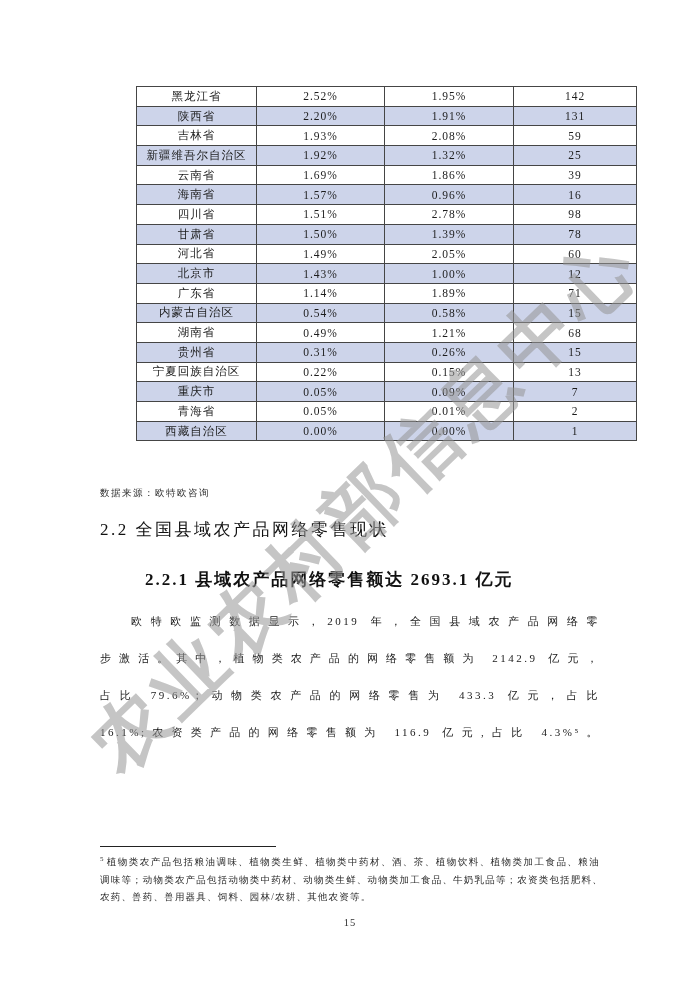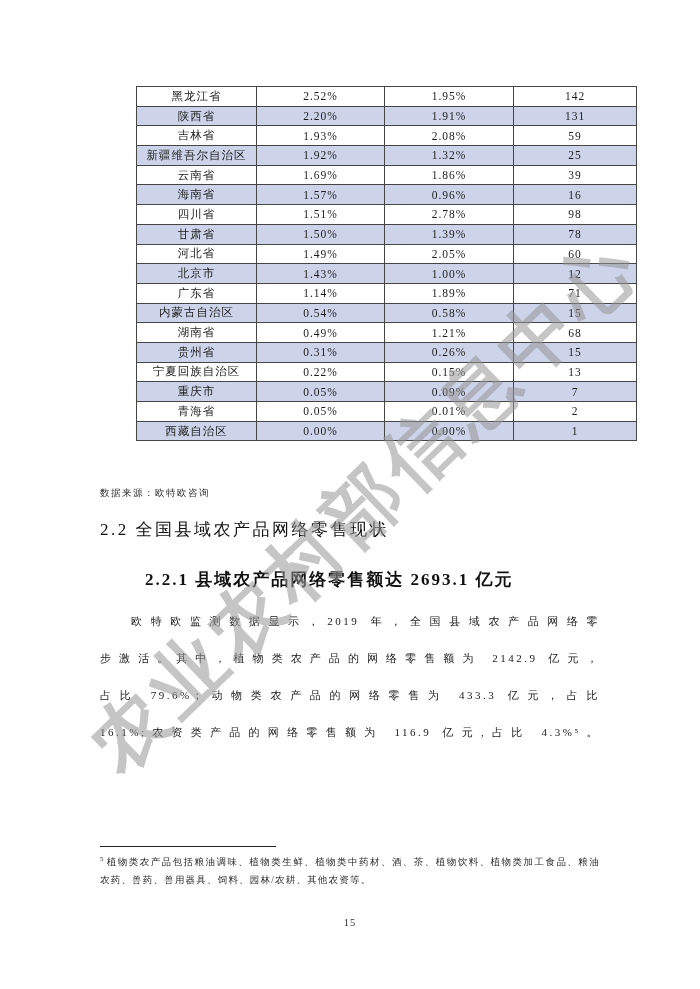--- a/index.html
+++ b/index.html
@@ -211,20 +211,21 @@
     <div class="para-line indent">欧特欧监测数据显示，2019 年，全国县域农产品网络零</div>
     <div class="para-line">步激活。其中，植物类农产品的网络零售额为 2142.9 亿元，</div>
     <div class="para-line">占比 79.6%；动物类农产品的网络零售为 433.3 亿元，占比</div>
     <div class="para-line">16.1%;农资类产品的网络零售额为 116.9 亿元,占比 4.3%⁵。</div>
   </div>
 
   <div class="footnote-separator"></div>
 
   <div class="footnote">
     <div class="footnote-line"><sup class="fn-marker">5</sup><span>植物类农产品包括粮油调味、植物类生鲜、植物类中药材、酒、茶、植物饮料、植物类加工食品、粮油</span></div>
+    <div class="footnote-line">调味等；动物类农产品包括动物类中药材、动物类生鲜、动物类加工食品、牛奶乳品等；农资类包括肥料、</div>
     <div class="footnote-line last">农药、兽药、兽用器具、饲料、园林/农耕、其他农资等。</div>
   </div>
 
   <div class="page-number">15</div>
 
   <div class="watermark">农业农村部信息中心</div>
 
 </div>
 
 </body></html>

